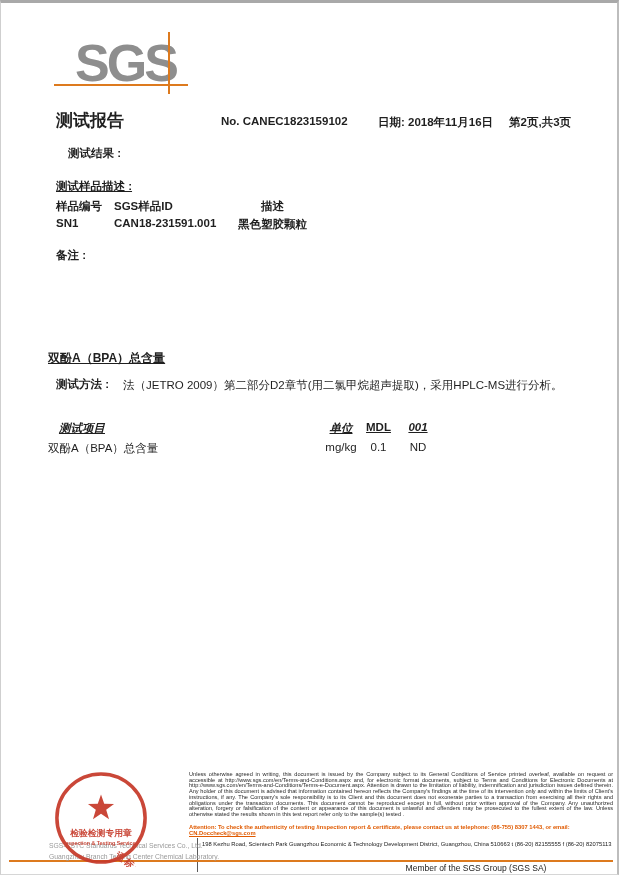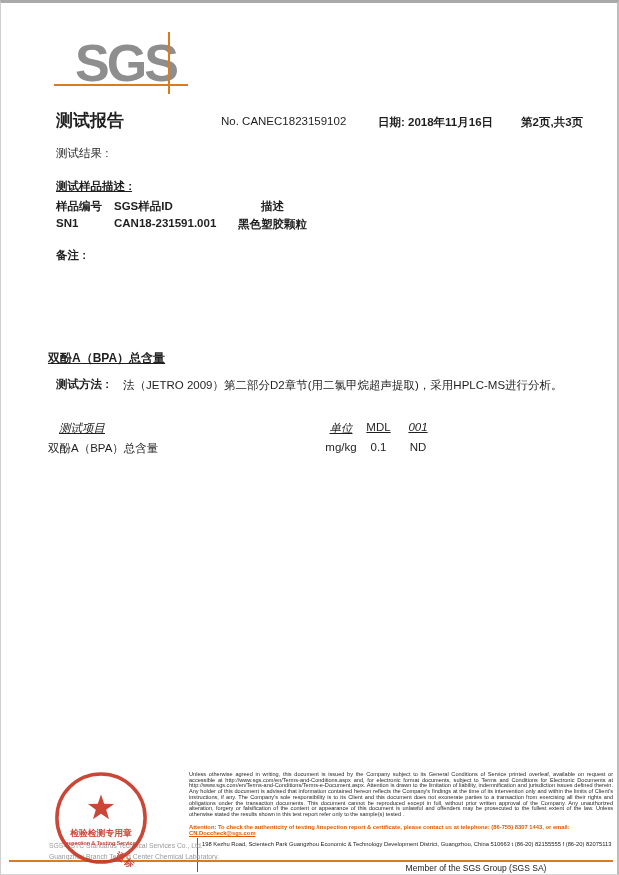--- a/index.html
+++ b/index.html
@@ -14,26 +14,26 @@
   .abs { position:absolute; }
 
   
   .sgs-logo { left:74px; top:36px; font-size:52px; font-weight:bold;
     color:#8e8e8e; letter-spacing:-3px; line-height:48px; }
   .logo-hline { left:53px; top:81px; width:134px; height:2px; background:#dd7a1e; }
   .logo-vline { left:167px; top:29px; width:2px; height:62px; background:#dd7a1e; }
 
   
   .doc-title { left:55px; top:106px; font-size:17px; font-weight:bold; }
-  .report-no { left:220px; top:112px; font-size:11.5px; font-weight:normal; }
+  .report-no { left:220px; top:112px; font-size:11.5px; font-weight:bold; }
   .date-block { left:377px; top:112px; font-size:11.5px; font-weight:bold; }
-  .date-block span { margin-right:28px; }
+  .date-block span { margin-right:16px; }
   .date-block span:last-child { margin-right:12px; }
 
-  .results-label { left:55px; top:143px; font-size:11.5px; font-weight:normal; }
+  .results-label { left:67px; top:143px; font-size:11.5px; font-weight:bold; }
   .sample-heading { left:55px; top:176px; font-size:11.5px; font-weight:bold;
     text-decoration:underline; }
 
   
   .sample-table { left:55px; top:196px; display:grid;
     grid-template-columns:58px 110px auto; row-gap:3px;
     font-size:11.5px; font-weight:bold; }
   .sample-table .c1, .sample-table .c2 { }
   .sample-table .c3 { padding-left:14px; text-align:center; }
 
@@ -44,21 +44,21 @@
   
   .bpa-heading { left:47px; top:347px; font-size:12px; font-weight:bold;
     text-decoration:underline; }
   .method-label { left:55px; top:374px; font-size:11.5px; font-weight:bold; }
   .method-text { left:122px; top:371px; width:460px; font-size:11.5px;
     line-height:22px; white-space:nowrap; }
 
   
   .result-table { left:47px; top:418px; display:grid;
     grid-template-columns:274px 38px 37px 42px; row-gap:5px; font-size:11.5px; }
-  .result-table .h { font-weight:normal; }
+  .result-table .h { font-weight:bold; }
   .result-table .u { text-decoration:underline; }
   .result-table .i { font-style:italic; }
   .result-table .ctr { text-align:center; }
   .result-table .h.c1 { padding-left:11px; }
 
   
   .legal { left:188px; top:769px; width:424px; font-size:5.6px;
     line-height:5.7px; text-align:justify; color:#2a2a2a; }
   .attention { left:188px; top:821px; width:424px; font-size:5.8px;
     line-height:6.2px; font-weight:bold; color:#e05a00; }

